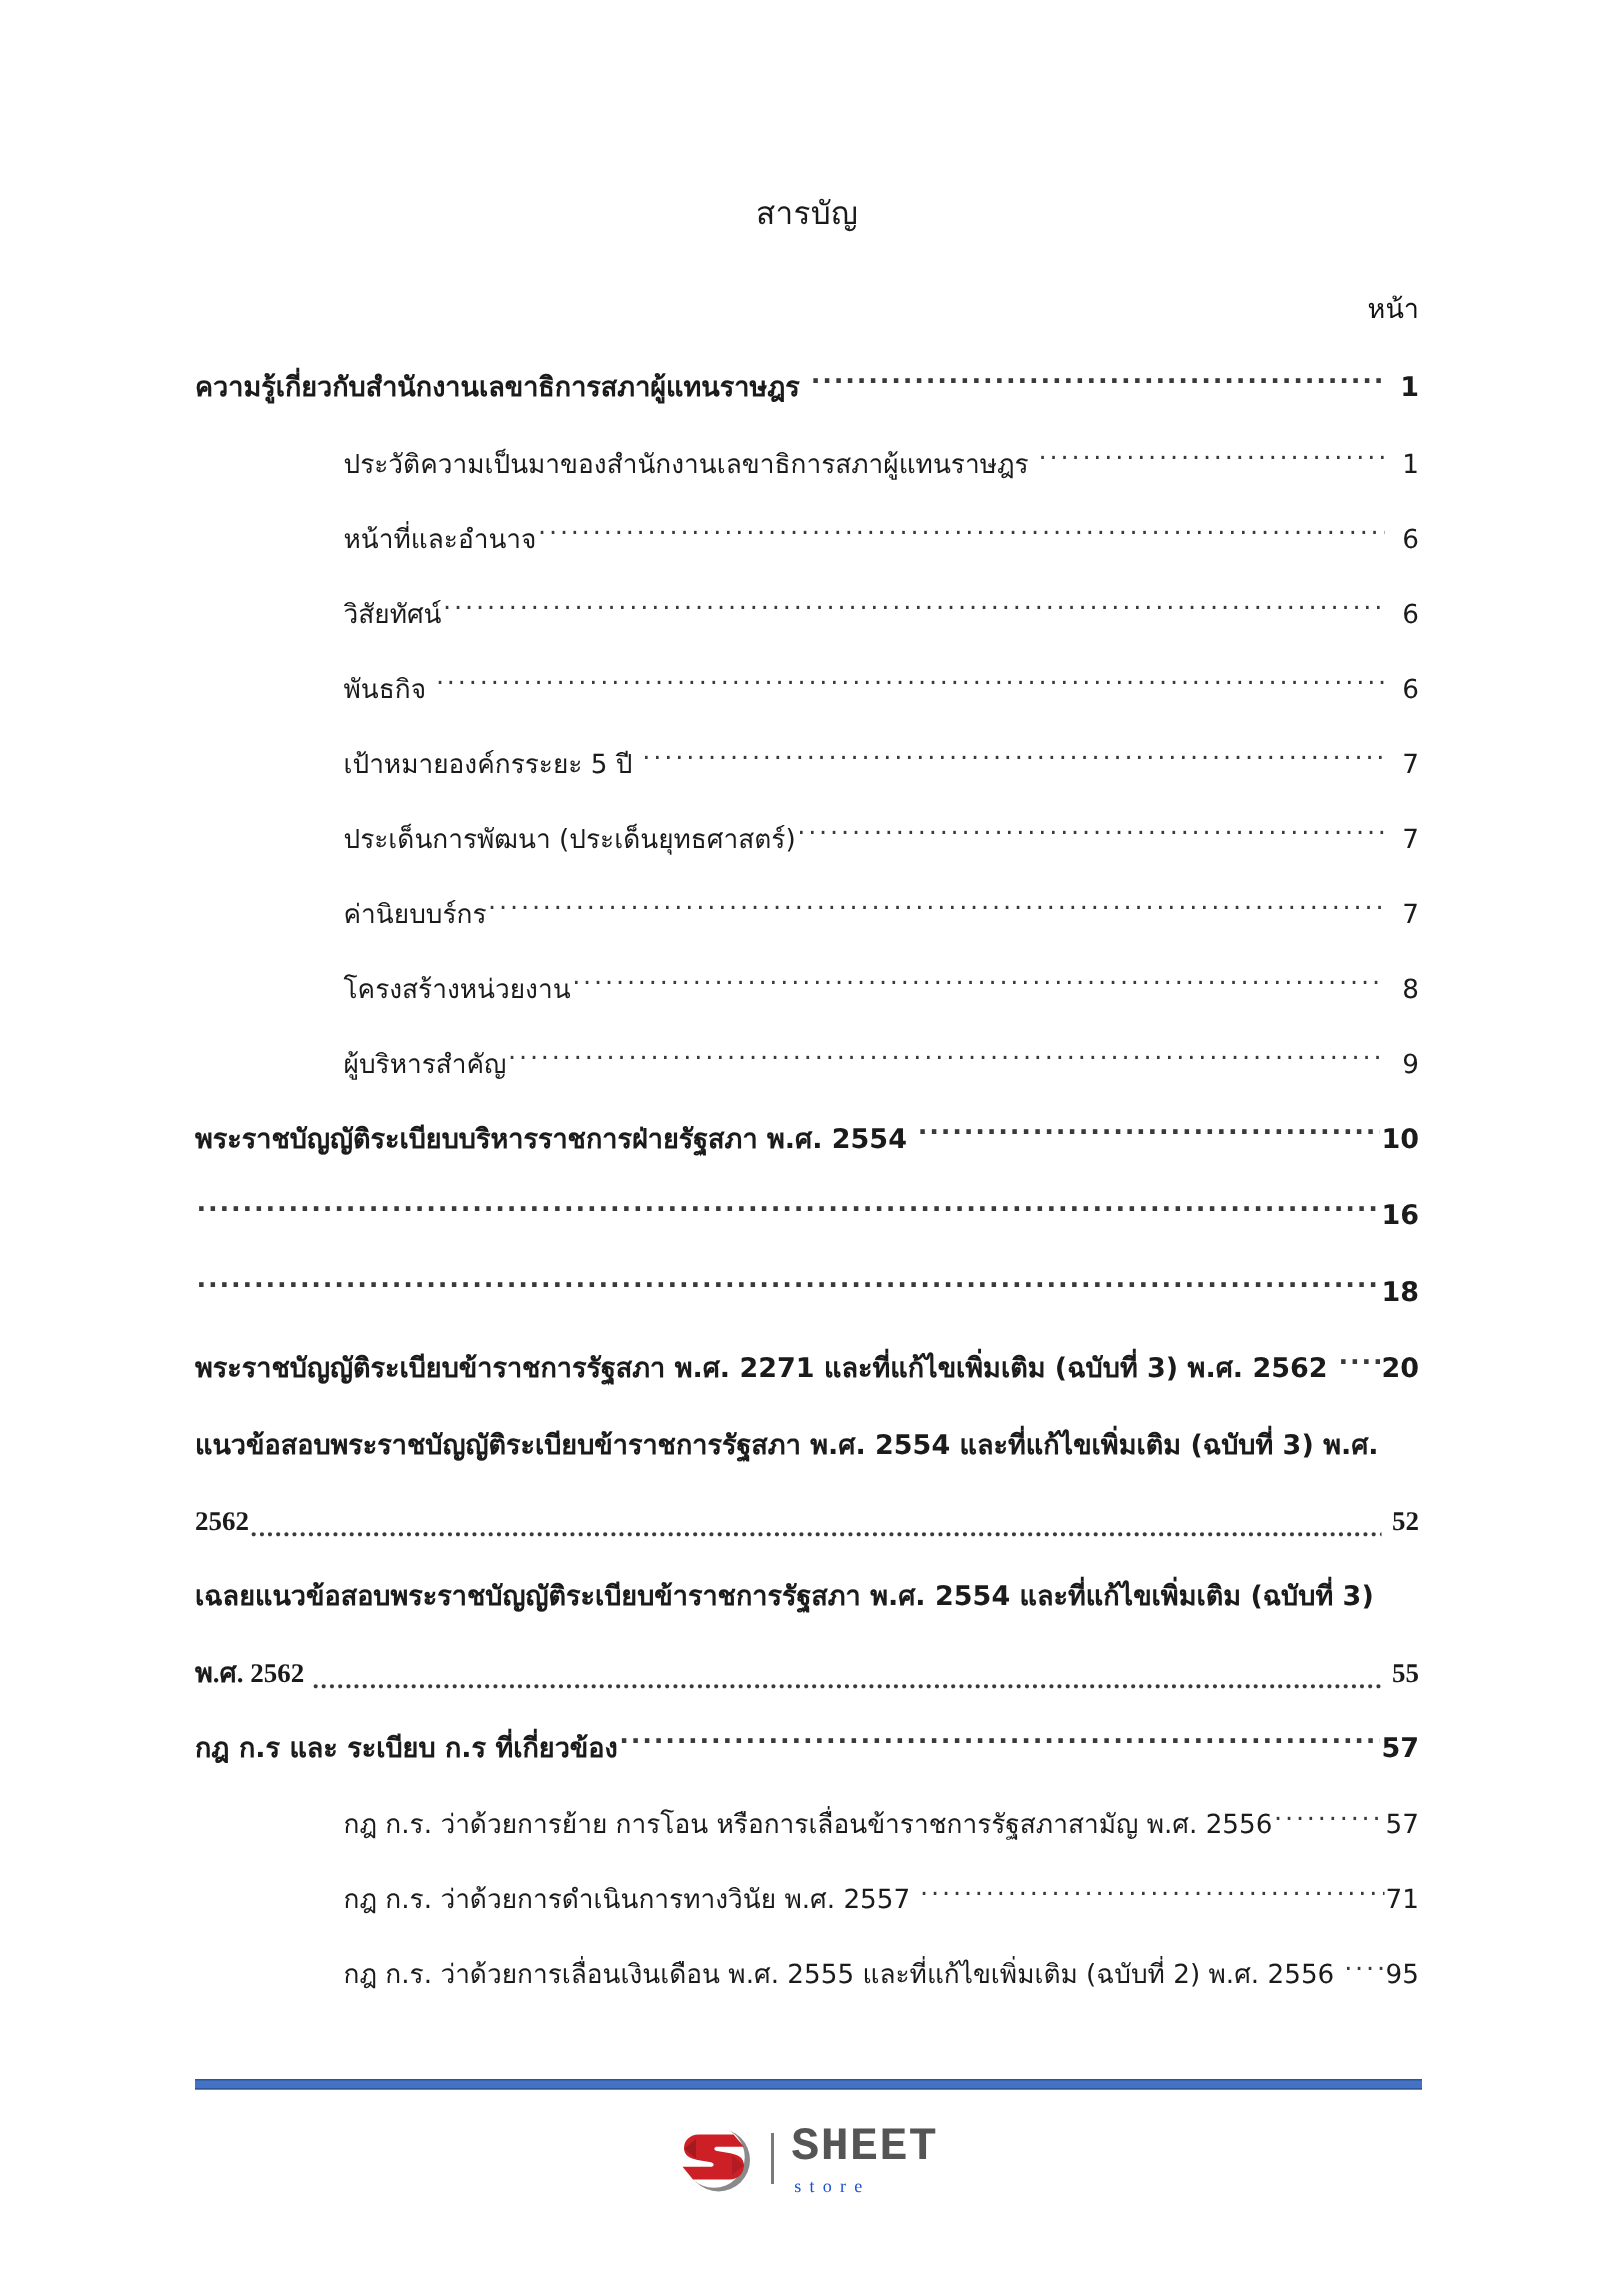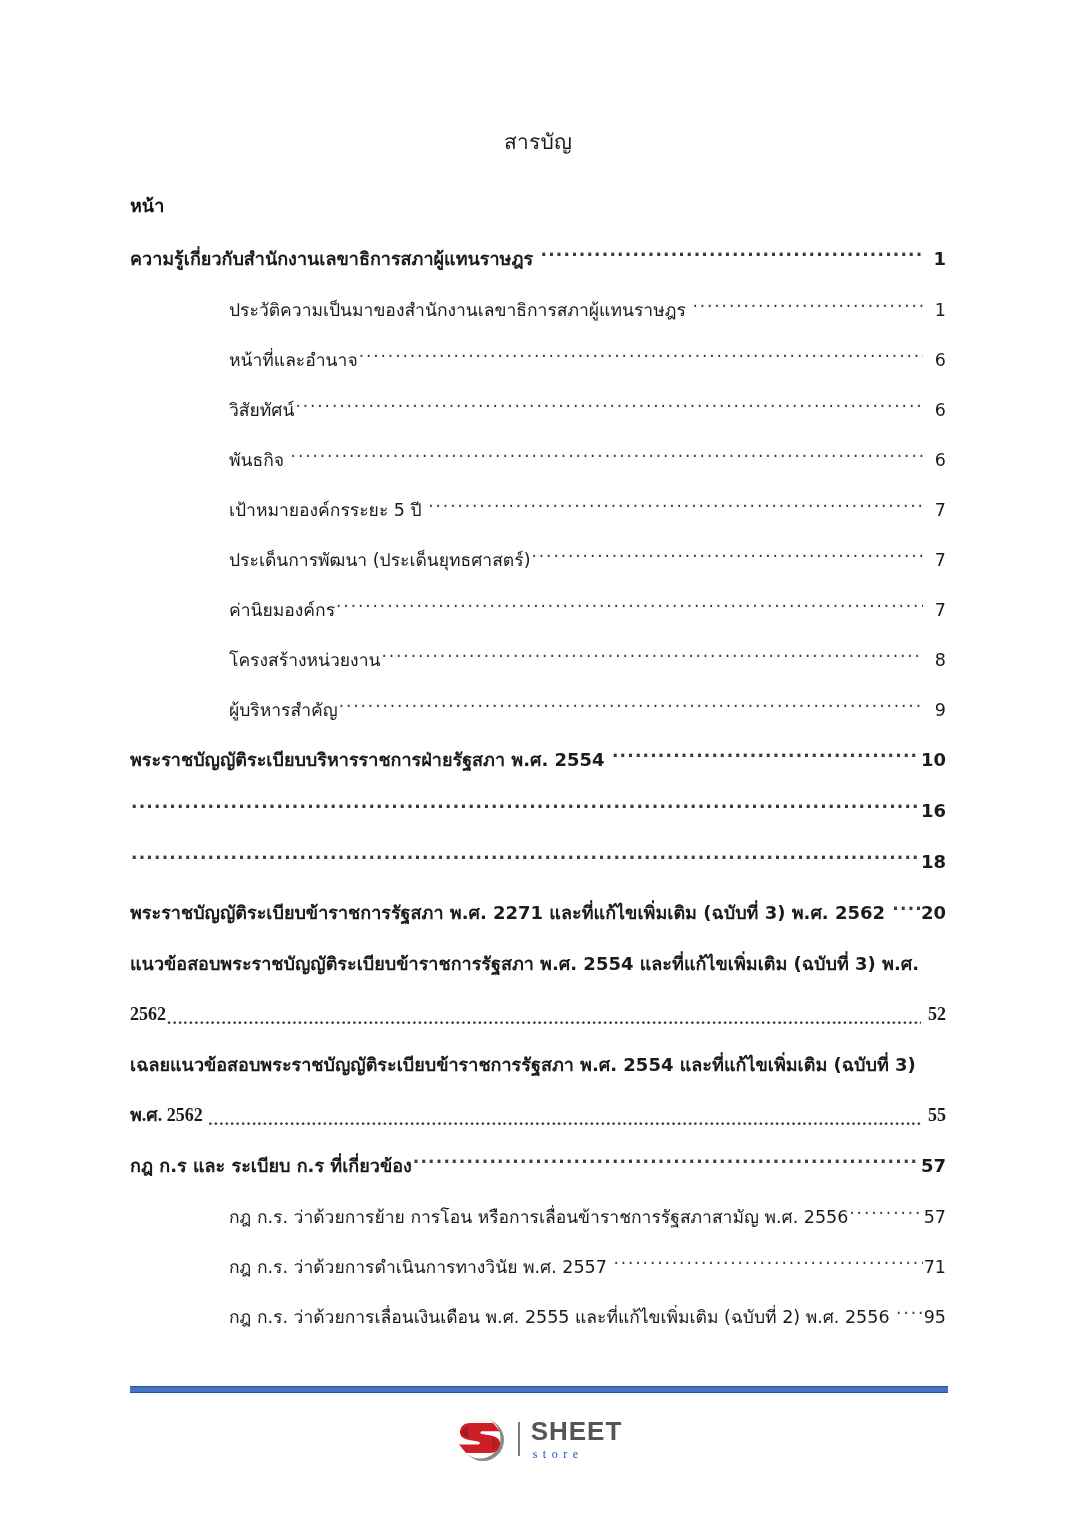--- a/index.html
+++ b/index.html
@@ -28,23 +28,23 @@
   }
   .doc-title {
     text-align: center;
     font-size: 21px;
     line-height: 1;
     padding-top: 132px;
     color: #1a1a1a;
     letter-spacing: 0.2px;
   }
   .page-col-head {
-    text-align: left;
+    text-align: right;
     font-size: 18px;
-    font-weight: bold;
+    font-weight: normal;
     padding-top: 38px;
     color: #111111;
   }
   .toc {
     padding-top: 24px;
   }
   
   .entry {
     position: relative;
     font-size: 18px;
@@ -153,23 +153,23 @@
     background: #7a7a7a;
     margin: 0 11px 0 0;
   }
   .logo-text {
     display: flex;
     flex-direction: column;
     justify-content: center;
     line-height: 1;
   }
   .logo-sheet {
-    font-family: Liberation Sans, sans-serif;
+    font-family: Liberation Mono, monospace;
     font-weight: bold;
-    font-size: 26px;
+    font-size: 31px;
     letter-spacing: 1px;
     color: #555555;
   }
   .logo-store {
     font-family: Liberation Serif, serif;
     font-size: 12px;
     letter-spacing: 5.5px;
     color: #1d4ed8;
     margin-top: 4px;
     margin-left: 2px;
@@ -231,21 +231,21 @@
         </div>
         <div class="entry lvl2">
           <div class="line">
             <span class="label">ประเด็นการพัฒนา (ประเด็นยุทธศาสตร์)</span>
             <span class="leader">.......................................................................................................................................................................................................</span>
             <span class="pageno">7</span>
           </div>
         </div>
         <div class="entry lvl2">
           <div class="line">
-            <span class="label">ค่านิยมองค์กร</span>
+            <span class="label">ค่านิยบบร์กร</span>
             <span class="leader">.......................................................................................................................................................................................................</span>
             <span class="pageno">7</span>
           </div>
         </div>
         <div class="entry lvl2">
           <div class="line">
             <span class="label">โครงสร้างหน่วยงาน</span>
             <span class="leader">.......................................................................................................................................................................................................</span>
             <span class="pageno">8</span>
           </div>

